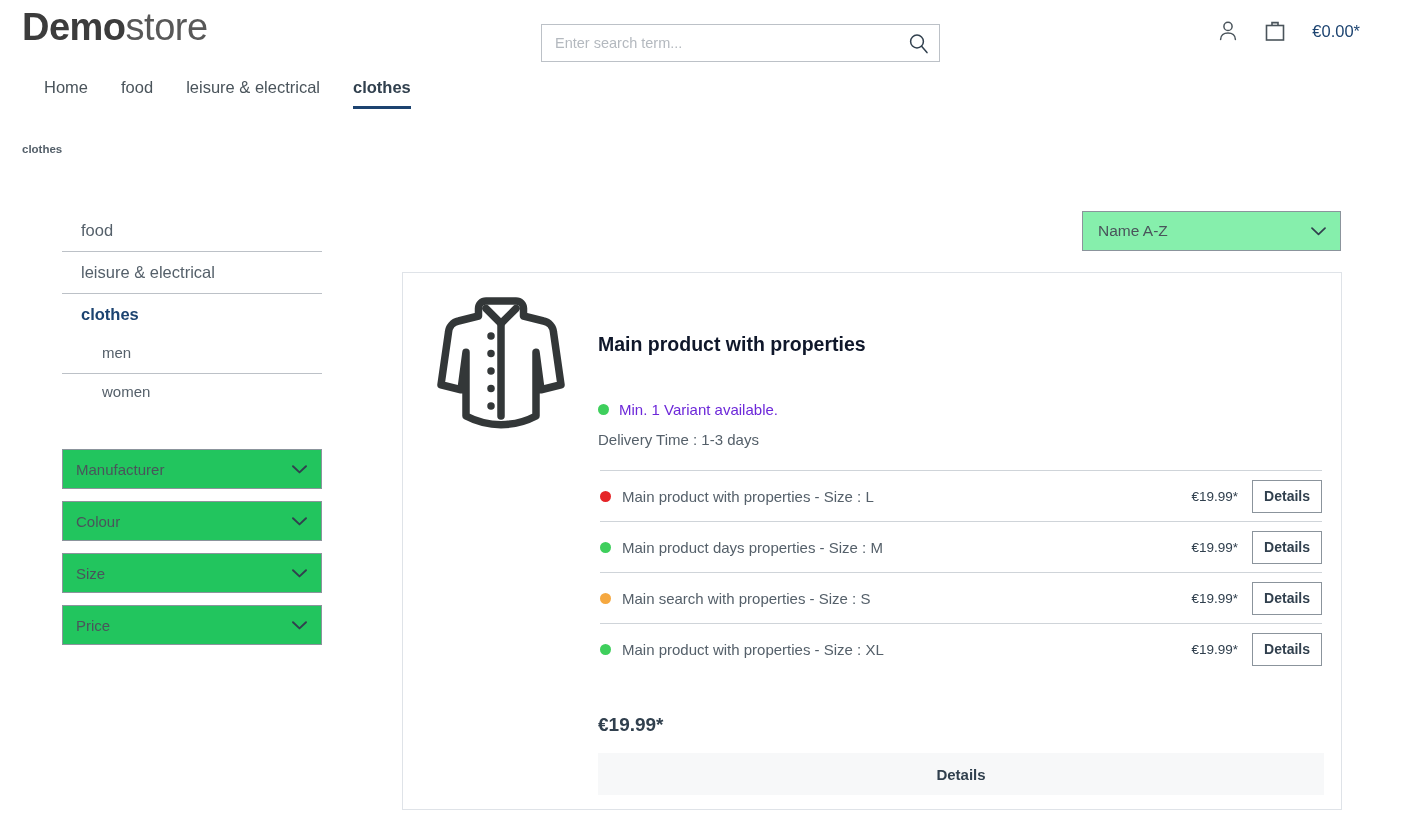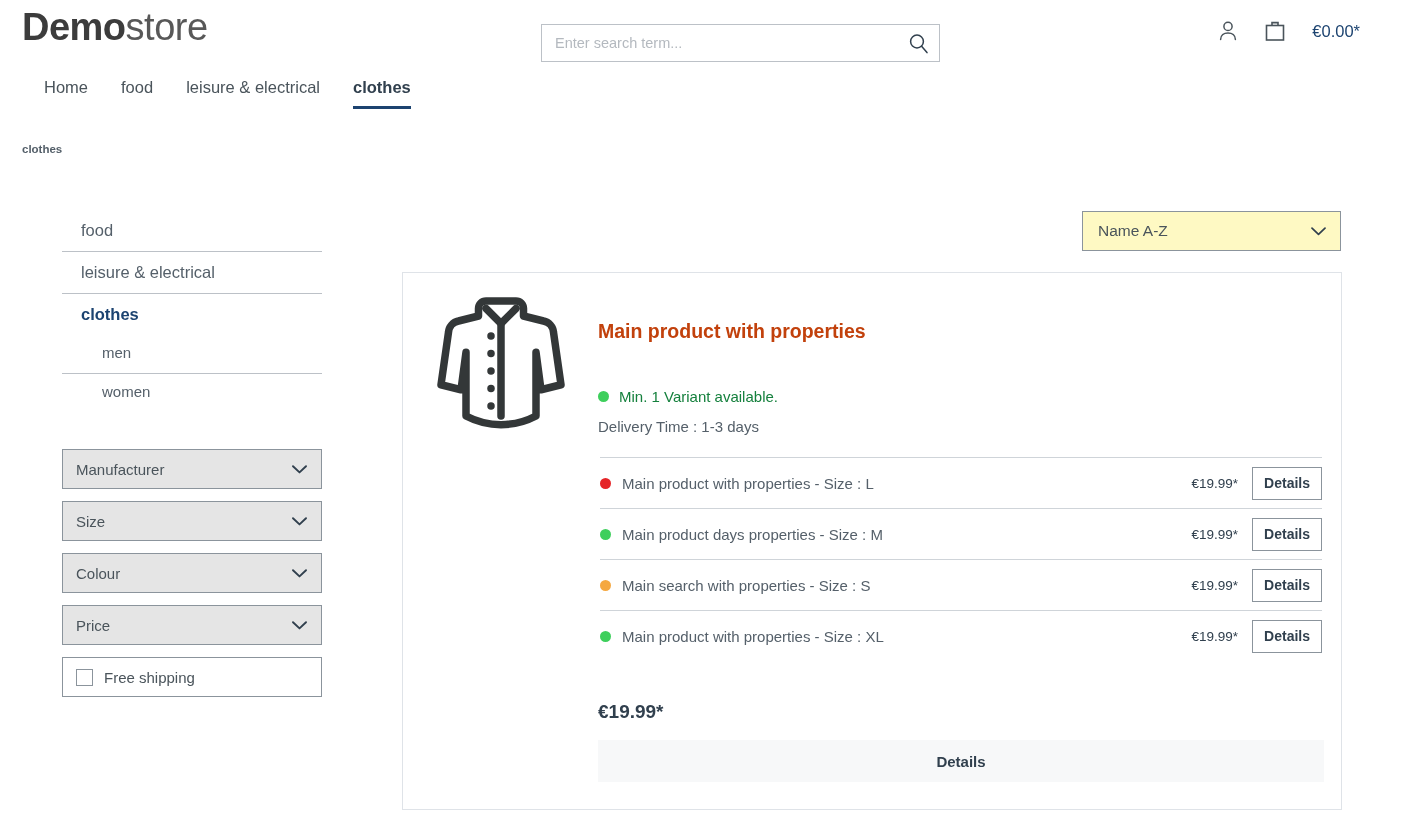--- a/index.html
+++ b/index.html
@@ -85,65 +85,65 @@
   }
   .cat-item.active { color: #1c4370; font-weight: bold; border-bottom: none; }
   .cat-item.sub {
     padding-left: 40px; font-size: 15px; border-bottom: none;
     padding-top: 9px; padding-bottom: 9px;
   }
   .cat-item.sub.last { border-bottom: 1px solid #bcc1c7; padding-bottom: 12px; }
 
   .filters { margin-top: 40px; }
   .filter-box {
-    height: 40px; border: 1px solid #8b949c; background: #e5e5e5;
+    height: 40px; border: 1px solid #8b949c; background: #22c55e;
     display: flex; align-items: center; justify-content: space-between;
     padding: 0 14px 0 13px; margin-bottom: 12px; cursor: pointer;
     font-size: 15px; color: #4a545b;
   }
   .chev { display: block; }
   .checkbox-box {
     height: 40px; border: 1px solid #8b949c; background: #fff;
     display: flex; align-items: center; padding: 0 13px; cursor: pointer;
     font-size: 15px; color: #4a545b; gap: 11px;
   }
   .checkbox-square {
     width: 17px; height: 17px; border: 1px solid #8b949c; background: #fff;
     flex: 0 0 auto;
   }
 
   
   .sort-wrap { position: absolute; right: 63px; top: 211px; }
   .sort-select {
-    width: 259px; height: 40px; border: 1px solid #8b949c; background: #fef9c3;
+    width: 259px; height: 40px; border: 1px solid #8b949c; background: #86efac;
     display: flex; align-items: center; justify-content: space-between;
     padding: 0 14px 0 15px; cursor: pointer; font-size: 15.5px; color: #4a545b;
   }
 
   
   .product-card {
     position: absolute; left: 402px; top: 272px;
     width: 940px; height: 538px;
     border: 1px solid #dfe3e8; background: #fff;
     display: flex; padding: 0;
   }
   .card-media {
     width: 195px; flex: 0 0 195px;
     display: flex; align-items: flex-start; justify-content: center;
     padding-top: 8px;
   }
   .card-body { flex: 1; padding: 45px 17px 0 0; }
 
   .product-title {
-    font-size: 19.5px; font-weight: bold; color: #c2410c;
-    margin: 0 0 44px 0; line-height: 26px;
+    font-size: 19.5px; font-weight: bold; color: #0f172a;
+    margin: 13px 0 44px 0; line-height: 26px;
   }
   .avail-row {
     display: flex; align-items: center; gap: 10px;
-    font-size: 15px; color: #15803d; margin-bottom: 13px;
+    font-size: 15px; color: #6d28d9; margin-bottom: 13px;
   }
   .dot { width: 11px; height: 11px; border-radius: 50%; flex: 0 0 auto; display: block; }
   .delivery { font-size: 15px; color: #55606a; margin-bottom: 22px; }
 
   .variant-list { margin: 2px; padding: 0; list-style: none; }
   .variant-row {
     display: flex; align-items: center;
     border-top: 1px solid #cfd4d9;
     height: 51px; gap: 0;
   }
@@ -225,40 +225,36 @@
     </ul>
 
     <div class="filters">
       <div class="filter-box">
         <span>Manufacturer</span>
         <svg class="chev" width="15" height="9" viewBox="0 0 15 9">
           <path d="M1 1.2L7.5 7.4 14 1.2" fill="none" stroke="#31404e" stroke-width="1.9" stroke-linecap="round" stroke-linejoin="round"></path>
         </svg>
       </div>
       <div class="filter-box">
-        <span>Size</span>
+        <span>Colour</span>
         <svg class="chev" width="15" height="9" viewBox="0 0 15 9">
           <path d="M1 1.2L7.5 7.4 14 1.2" fill="none" stroke="#31404e" stroke-width="1.9" stroke-linecap="round" stroke-linejoin="round"></path>
         </svg>
       </div>
       <div class="filter-box">
-        <span>Colour</span>
+        <span>Size</span>
         <svg class="chev" width="15" height="9" viewBox="0 0 15 9">
           <path d="M1 1.2L7.5 7.4 14 1.2" fill="none" stroke="#31404e" stroke-width="1.9" stroke-linecap="round" stroke-linejoin="round"></path>
         </svg>
       </div>
       <div class="filter-box">
         <span>Price</span>
         <svg class="chev" width="15" height="9" viewBox="0 0 15 9">
           <path d="M1 1.2L7.5 7.4 14 1.2" fill="none" stroke="#31404e" stroke-width="1.9" stroke-linecap="round" stroke-linejoin="round"></path>
         </svg>
-      </div>
-      <div class="checkbox-box">
-        <span class="checkbox-square"></span>
-        <span>Free shipping</span>
       </div>
     </div>
   </div>
 
   <div class="sort-wrap">
     <div class="sort-select">
       <span>Name A-Z</span>
       <svg class="chev" width="15" height="9" viewBox="0 0 15 9">
         <path d="M1 1.2L7.5 7.4 14 1.2" fill="none" stroke="#31404e" stroke-width="1.7" stroke-linecap="round" stroke-linejoin="round"></path>
       </svg>

